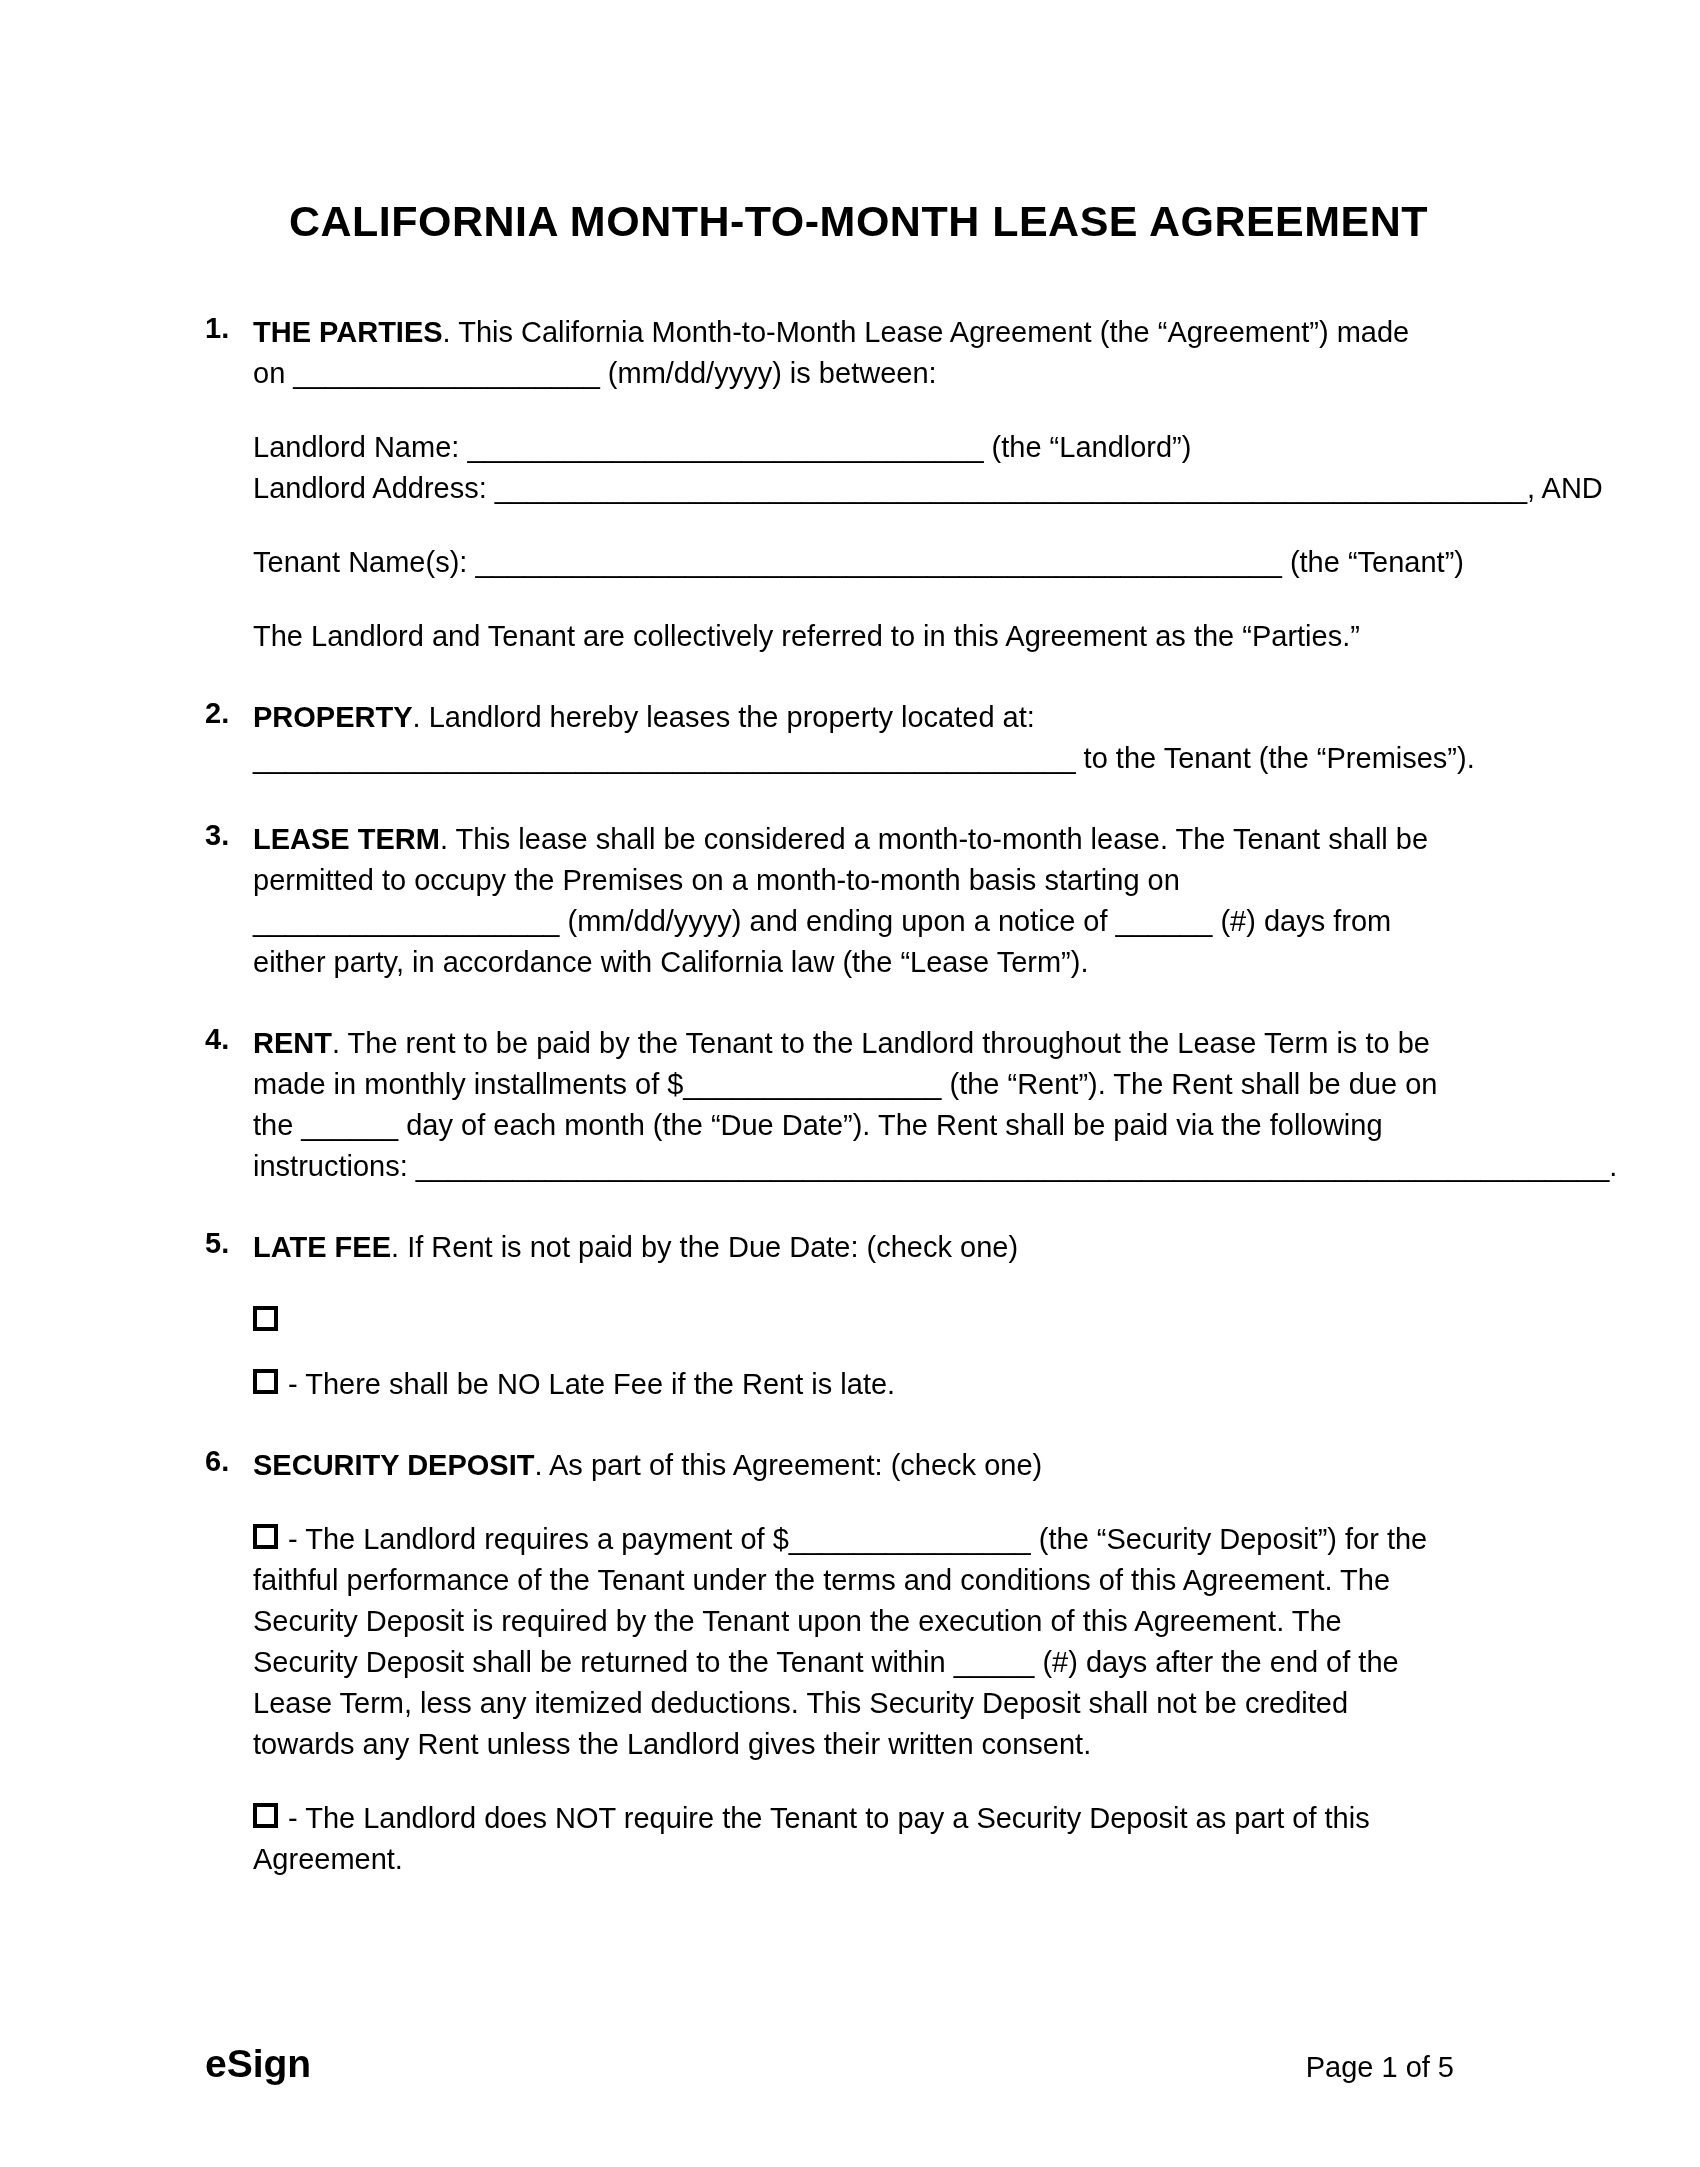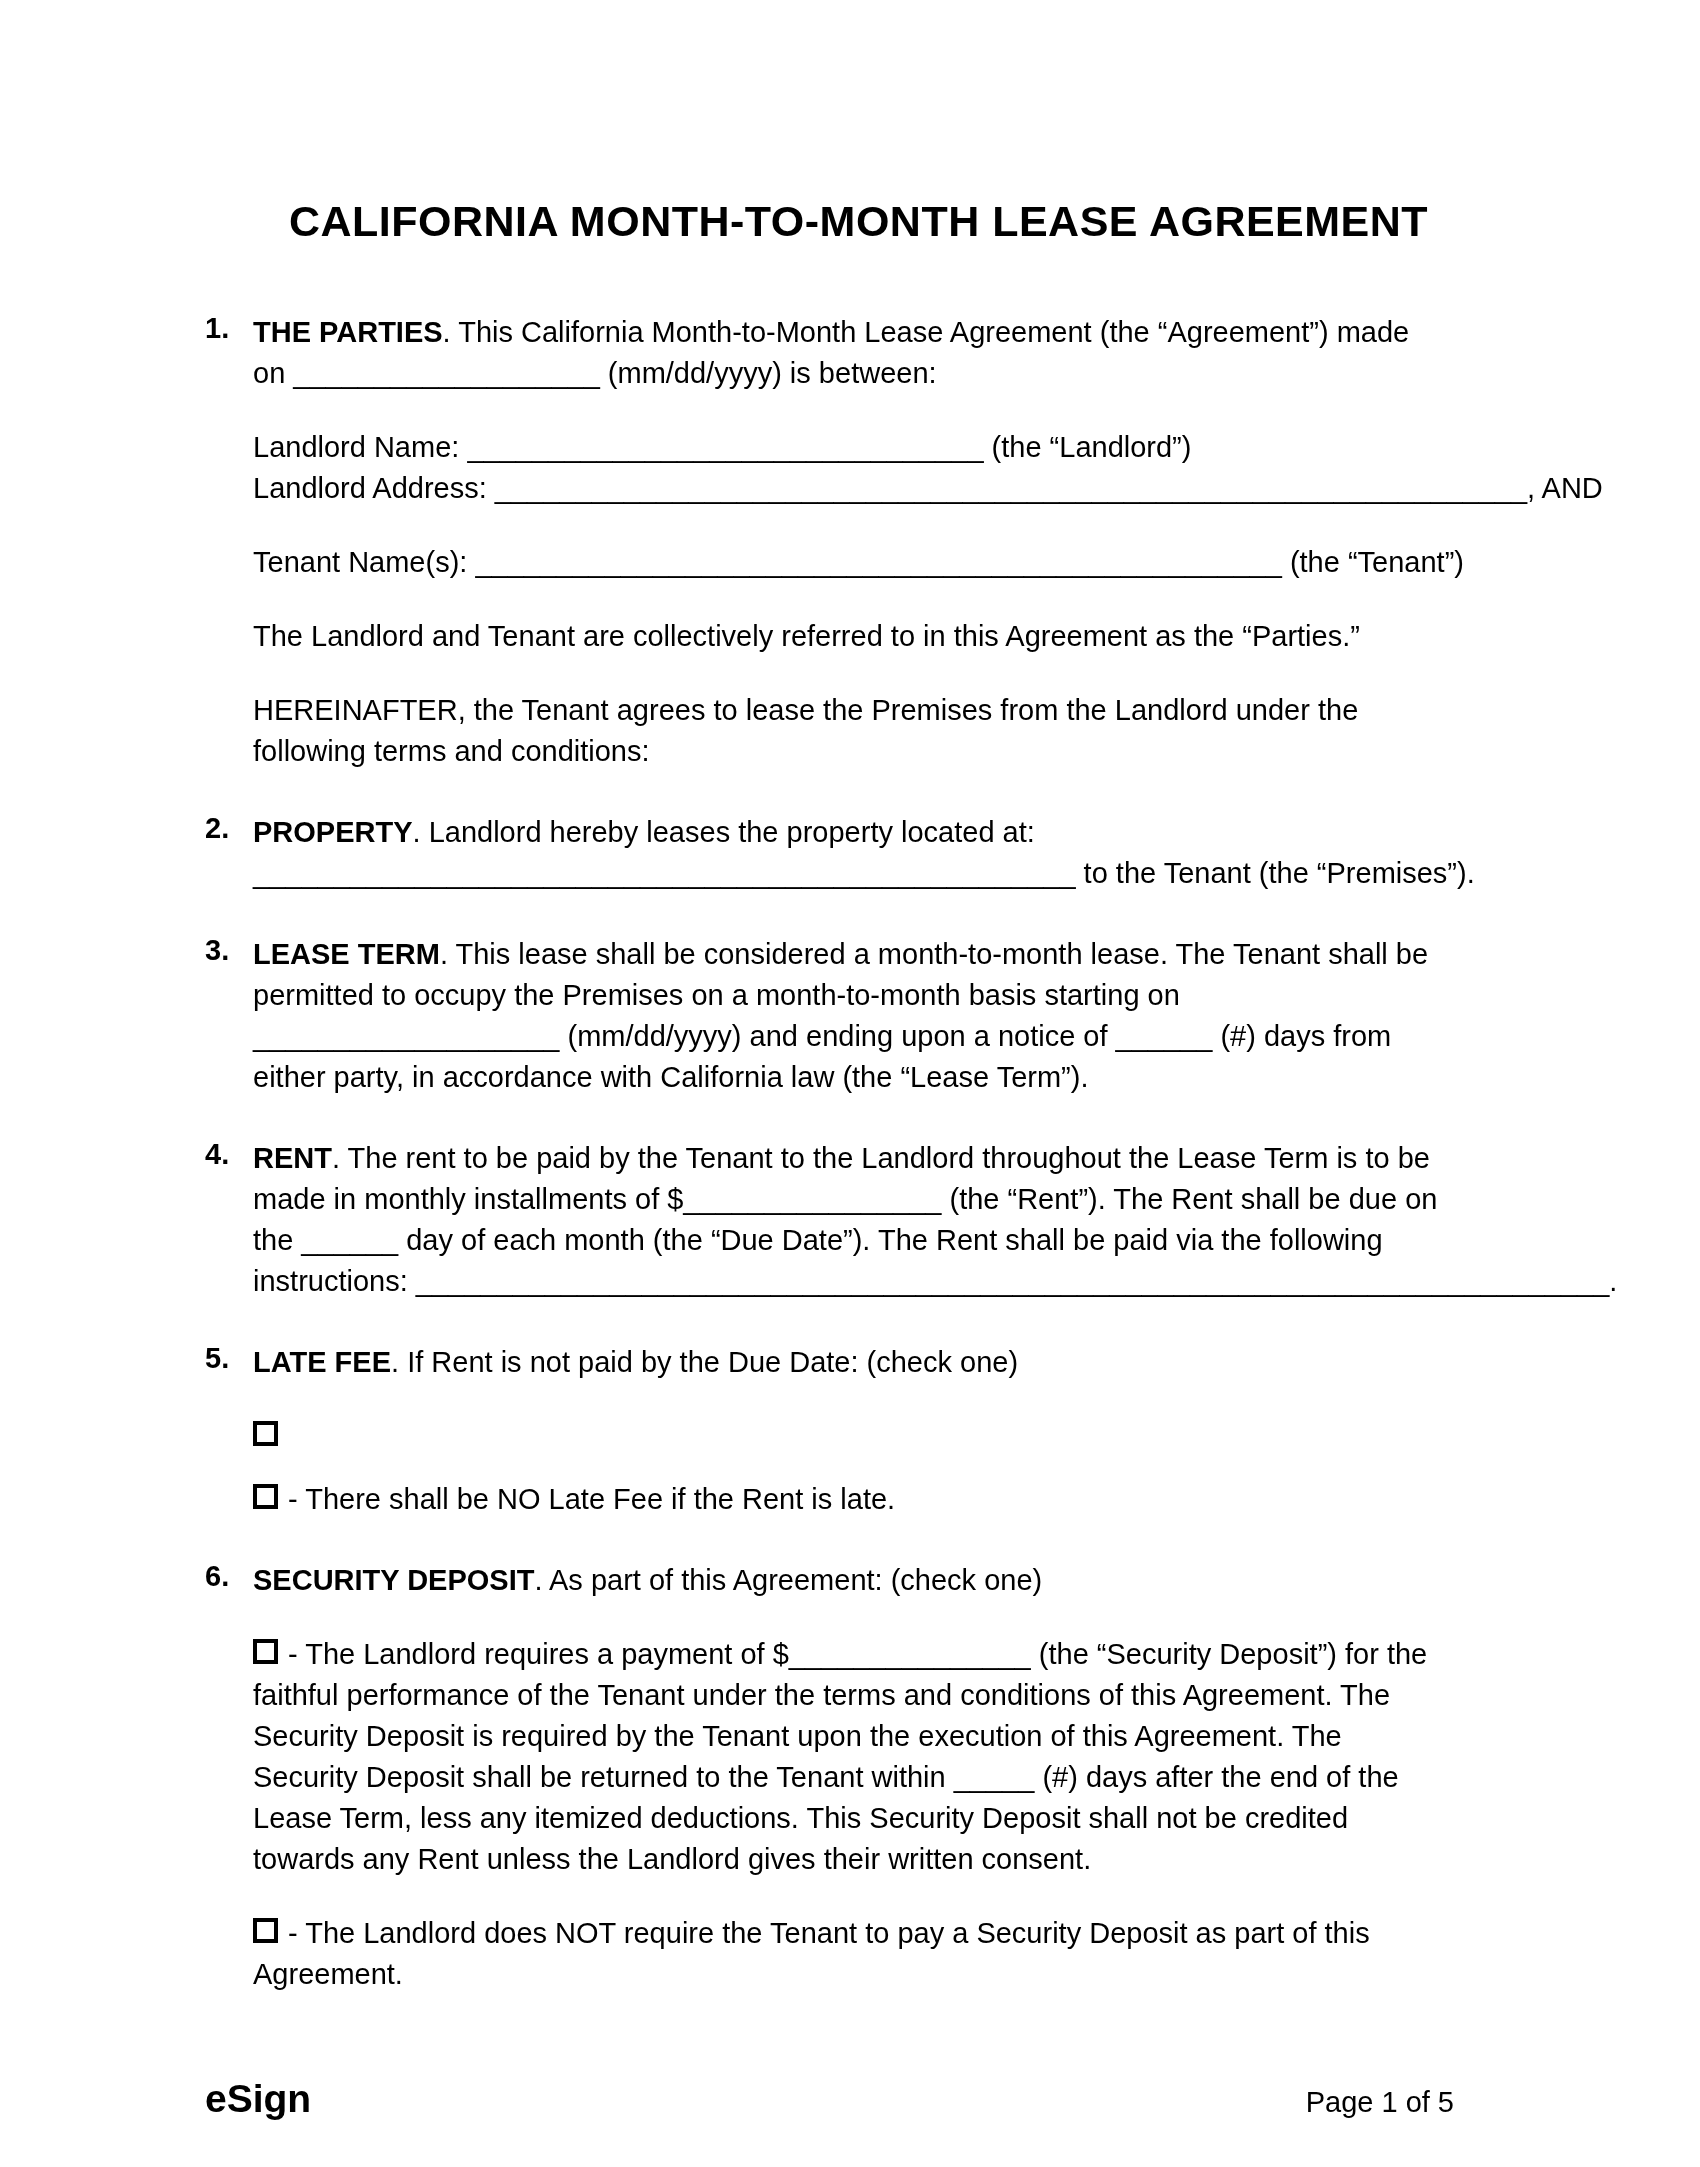--- a/index.html
+++ b/index.html
@@ -51,21 +51,20 @@
     background: #ffffff;
   }
   .footer {
     position: absolute;
     left: 205px;
     right: 246px;
     top: 2043px;
     display: flex;
     justify-content: space-between;
     align-items: baseline;
-    margin-top: 35px;
   }
   .brand { font-size: 39px; font-weight: bold; white-space: pre; }
   .pageno { font-size: 29px; white-space: pre; }
 </style>
 </head>
 <body>
 
 <div class="page">
   <div class="doc">
 
@@ -73,22 +72,20 @@
 
     <div class="section">
       <div class="sec-num">1.</div>
       <div class="sec-body">
         <p class="para first"><span class="sec-label">THE PARTIES</span><span class="t">. This California Month-to-Month Lease Agreement (the “Agreement”) made
 on ___________________ (mm/dd/yyyy) is between:</span></p>
         <p class="para"><span class="t">Landlord Name: ________________________________ (the “Landlord”)
 Landlord Address: ________________________________________________________________, AND</span></p>
         <p class="para"><span class="t">Tenant Name(s): __________________________________________________ (the “Tenant”)</span></p>
         <p class="para"><span class="t">The Landlord and Tenant are collectively referred to in this Agreement as the “Parties.”</span></p>
-        <p class="para"><span class="t">HEREINAFTER, the Tenant agrees to lease the Premises from the Landlord under the
-following terms and conditions:</span></p>
       </div>
     </div>
 
     <div class="section">
       <div class="sec-num">2.</div>
       <div class="sec-body">
         <p class="para first"><span class="sec-label">PROPERTY</span><span class="t">. Landlord hereby leases the property located at:
 ___________________________________________________ to the Tenant (the “Premises”).</span></p>
       </div>
     </div>

